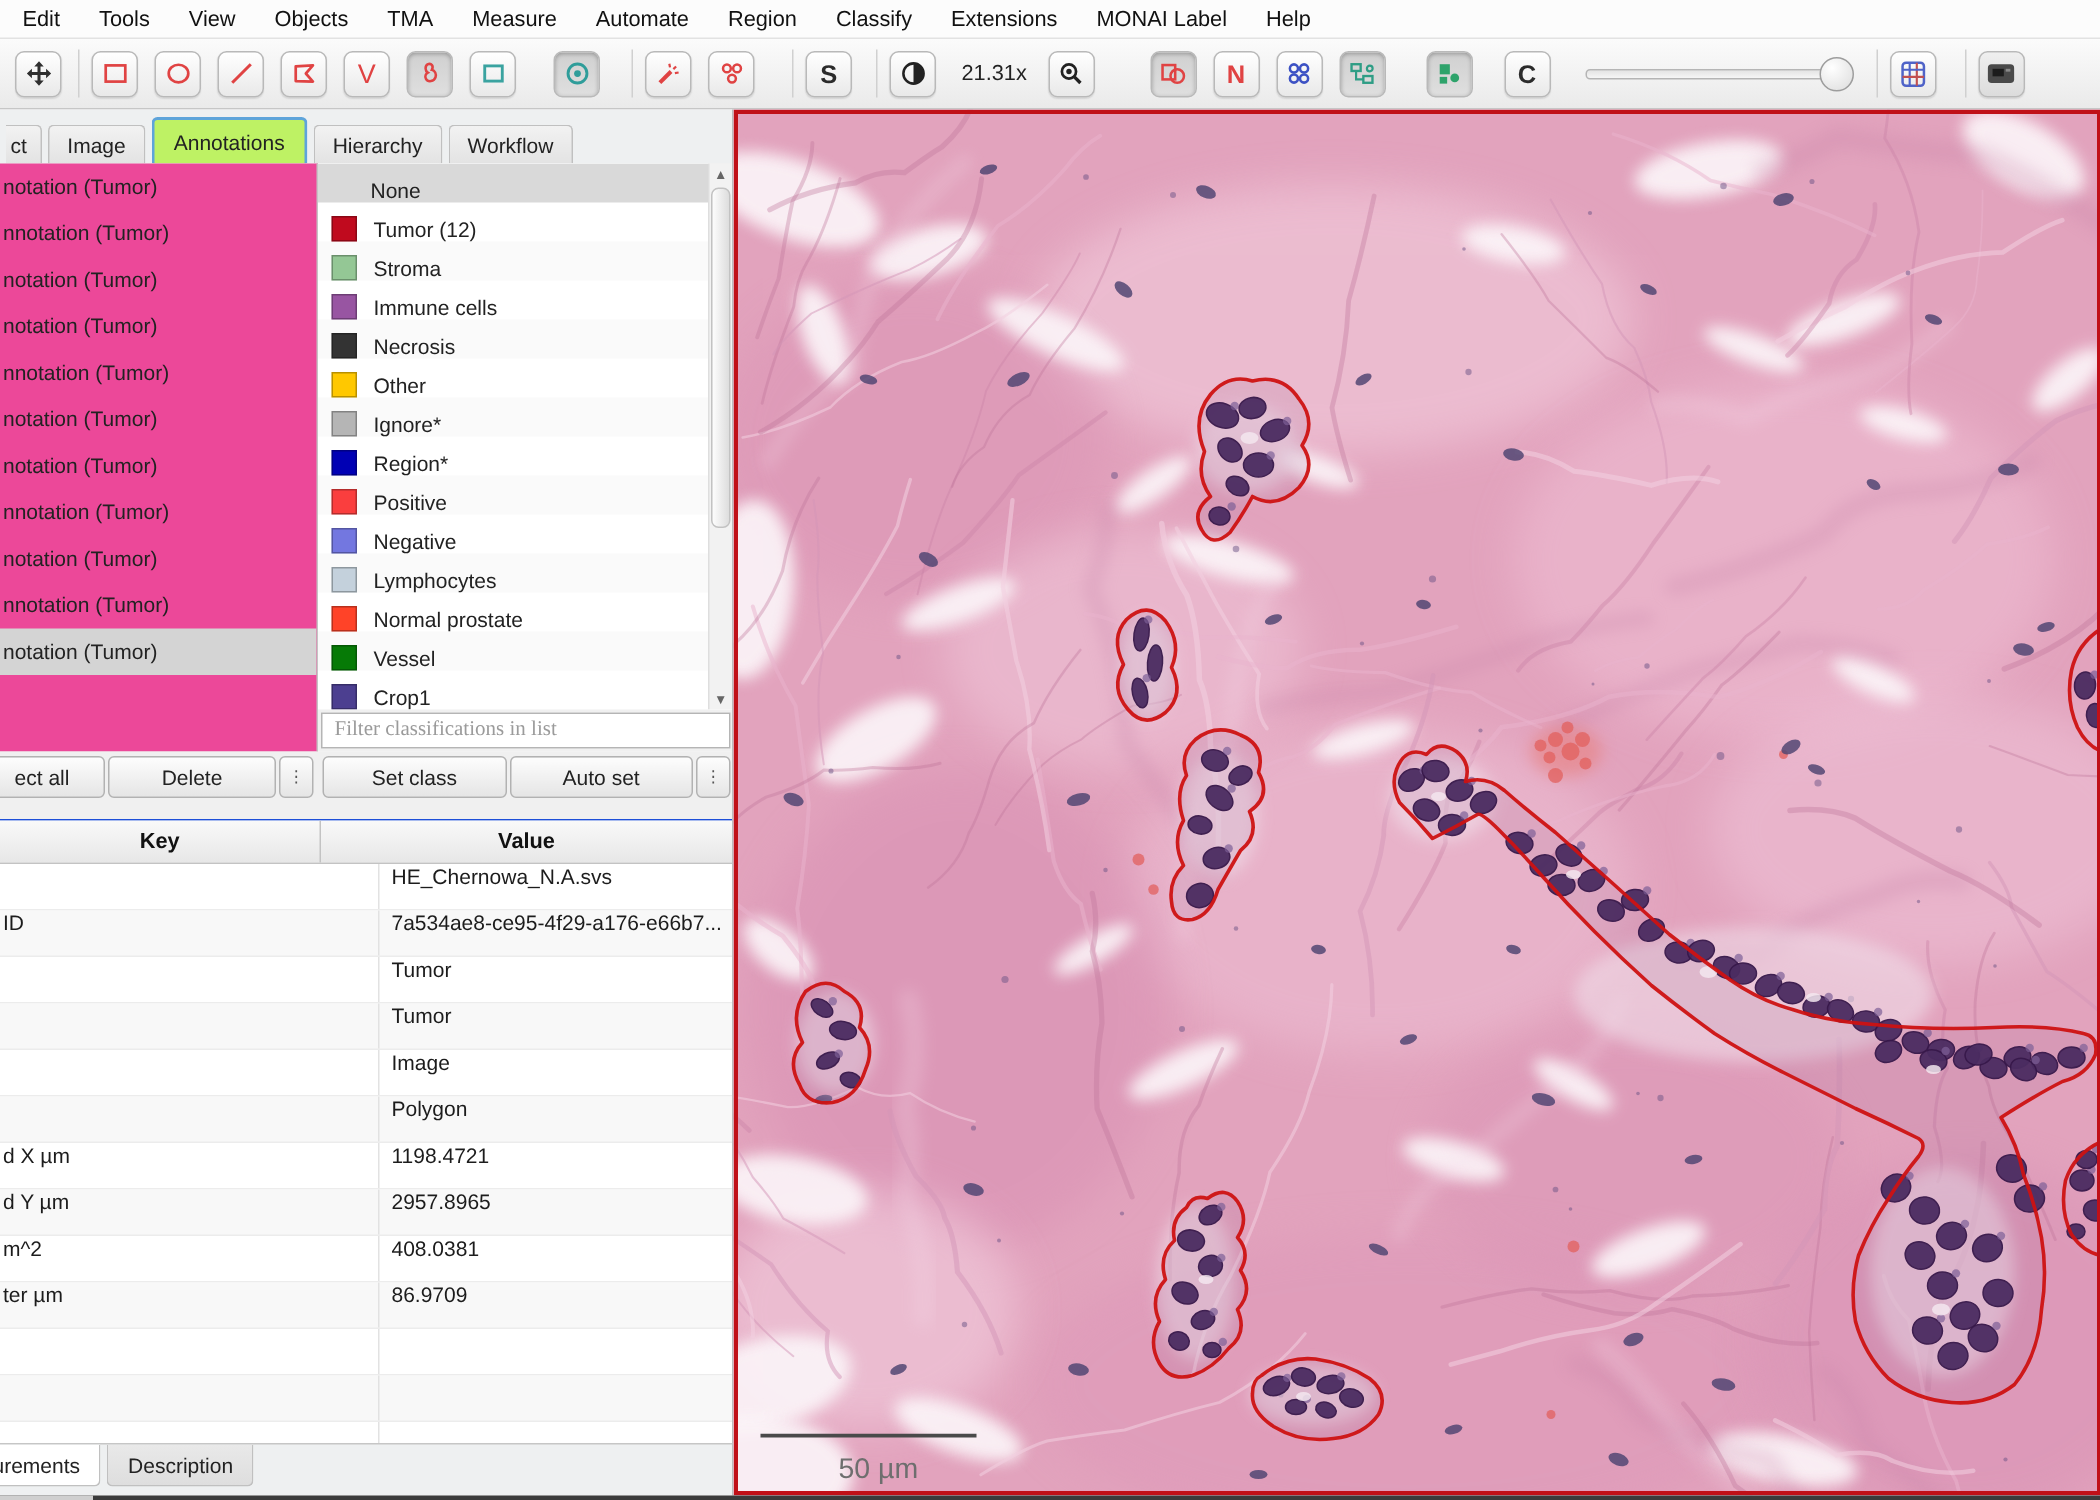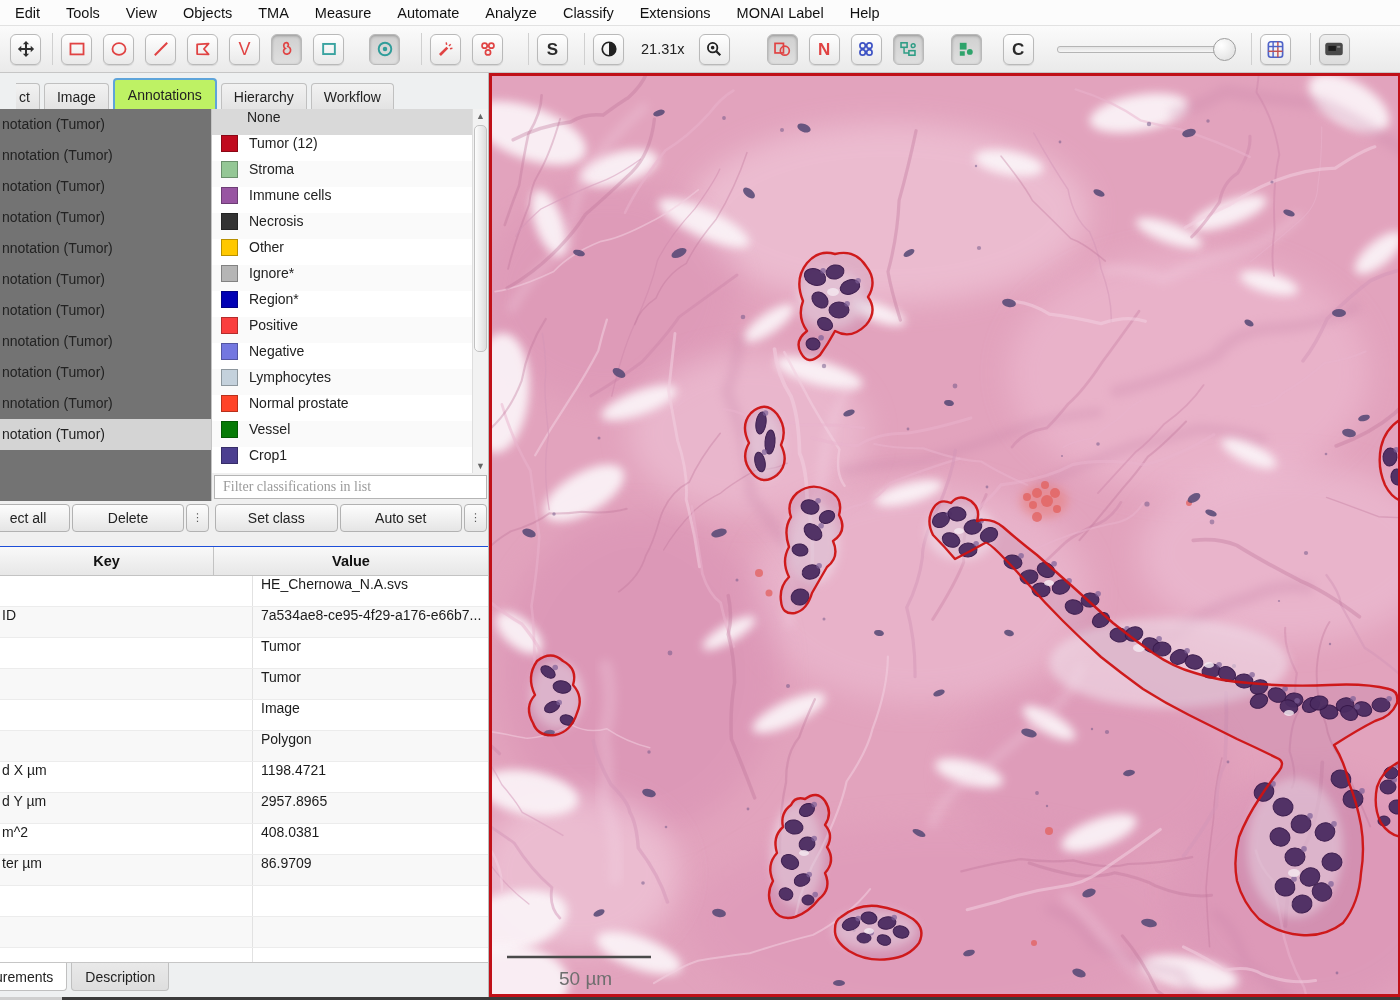--- a/index.html
+++ b/index.html
@@ -28,29 +28,29 @@
   .slider-knob{position:absolute;right:-10px;top:-9px;width:21px;height:21px;border-radius:50%;
           border:1px solid #9d9d9d;background:radial-gradient(circle at 35% 30%,#ffffff,#dcdcdc)}
   
   .main{display:flex;height:924px}
   .left-panel{width:488px;flex:none;background:#f0f0f0;display:flex;flex-direction:column;
               border-right:1px solid #bcbcbc;overflow:hidden}
   .tabs-row{height:36px;flex:none;display:flex;align-items:flex-end;background:#eef0f1;overflow:hidden}
   .tab{height:25px;padding:0 12px;margin-left:4px;background:linear-gradient(#f2f2f2,#e3e3e3);
        border:1px solid #c0c0c0;border-bottom:none;border-radius:4px 4px 0 0;
        display:flex;align-items:center;font-size:14px;color:#222}
-  .tab.cut{margin-left:16px;padding:0 9px 0 3px;border-left:none;border-radius:0 4px 0 0}
+  .tab.cut{margin-left:4px;padding:0 9px 0 3px;border-left:none;border-radius:0 4px 0 0}
   .tab.selected{background:#bef264;border:2px solid #5ea4da;border-bottom:none;height:29px;padding:0 13px}
   .lists-row{height:392px;flex:none;display:flex}
-  .ann-list{width:211px;flex:none;background:#737373;border-right:1px solid #c4c4c4;overflow:hidden}
+  .ann-list{width:211px;flex:none;background:#ec4899;border-right:1px solid #c4c4c4;overflow:hidden}
   .ann-row{height:31px;line-height:31px;padding-left:2px;white-space:nowrap;color:#222}
   .ann-row.selected{background:#d4d4d4}
   .class-pane{flex:1;display:flex;flex-direction:column;background:#fff;min-width:0}
   .class-list{flex:1;overflow:hidden;position:relative}
-  .class-row{height:26px;display:flex;align-items:flex-start;white-space:nowrap;color:#222}
+  .class-row{height:26px;display:flex;align-items:flex-end;white-space:nowrap;color:#222}
   .class-row:nth-child(odd){background:#fafafa}
   .class-row.selected{background:#d9d9d9}
   .swatch{width:15px;height:15px;flex:none;margin:0 11px 0 9px;border:1px solid rgba(0,0,0,.28)}
   .class-label{padding-left:0}
   .class-row.no-swatch .class-label{padding-left:35px}
   .vscroll{position:absolute;top:0;right:0;bottom:0;width:15px;background:#f2f2f2;
            border-left:1px solid #dedede;display:flex;flex-direction:column;align-items:center}
   .vscroll .arrow{height:14px;width:100%;display:flex;align-items:center;justify-content:center;
            font-size:9px;color:#666}
   .vscroll .thumb{width:11px;border:1px solid #c2c2c2;border-radius:5px;flex:none;
@@ -97,21 +97,21 @@
 <body>
 
 <div class="menubar">
     <div class="menu-item">Edit</div>
     <div class="menu-item">Tools</div>
     <div class="menu-item">View</div>
     <div class="menu-item">Objects</div>
     <div class="menu-item">TMA</div>
     <div class="menu-item">Measure</div>
     <div class="menu-item">Automate</div>
-    <div class="menu-item">Analyze</div>
+    <div class="menu-item">Region</div>
     <div class="menu-item">Classify</div>
     <div class="menu-item">Extensions</div>
     <div class="menu-item">MONAI Label</div>
     <div class="menu-item">Help</div>
   </div>
 
 <div class="toolbar">
   <button class="tb" title="">
     <svg width="18" height="18" viewBox="0 0 16 16">
         <path d="M8 0.8 L10.8 3.8 H8.9 V7.1 H12.2 V5.2 L15.2 8 L12.2 10.8 V8.9 H8.9 V12.2 H10.8 L8 15.2 L5.2 12.2 H7.1 V8.9 H3.8 V10.8 L0.8 8 L3.8 5.2 V7.1 H7.1 V3.8 H5.2 Z" fill="#2f2f2f"></path>

